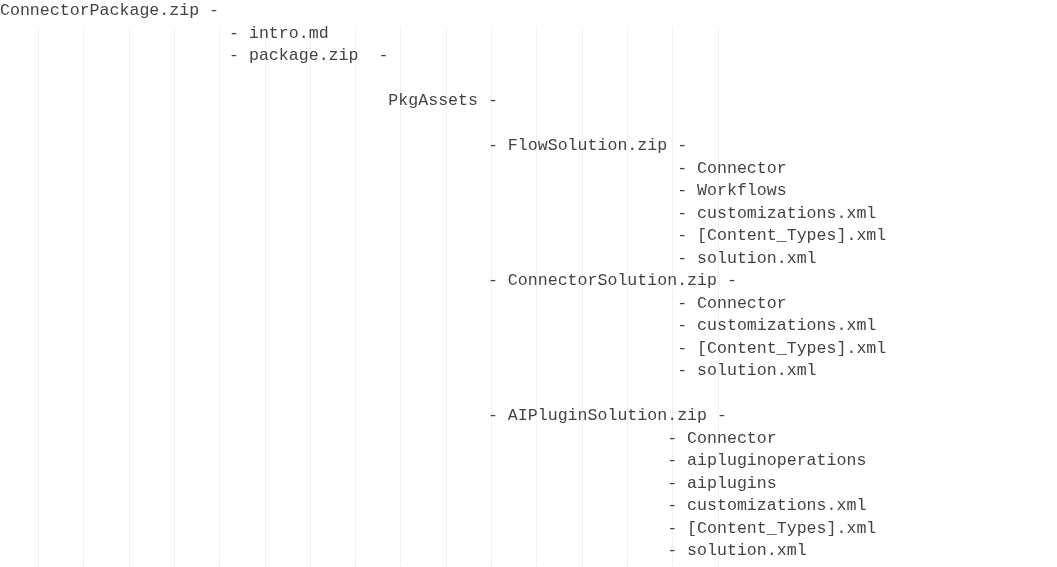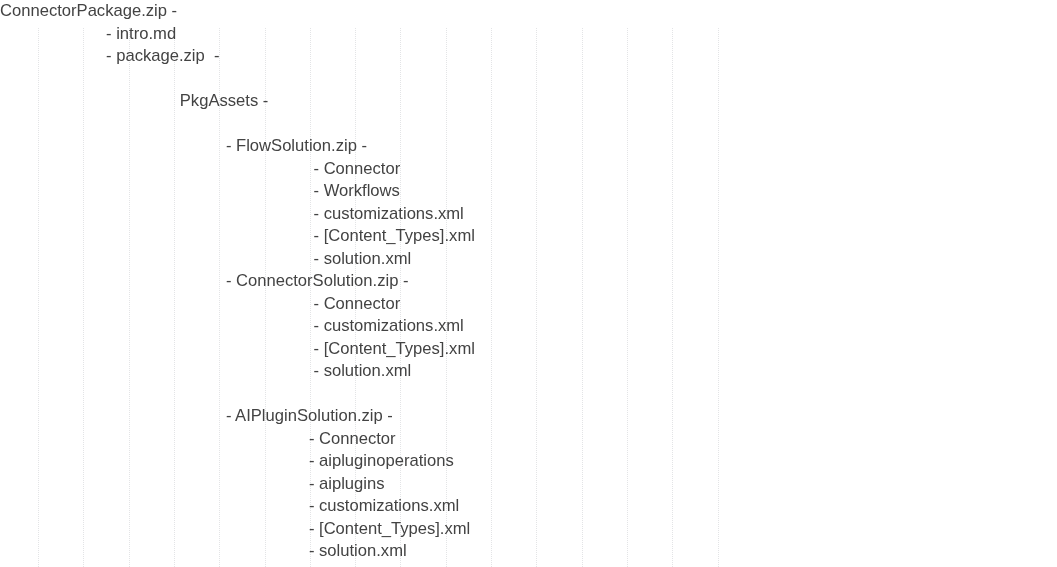--- a/index.html
+++ b/index.html
@@ -34,21 +34,21 @@
   
   #tree {
     position: absolute;
     left: 0;
     top: 0;
     width: 1057px;
     height: 567px;
     margin: 0;
     padding: 0;
     white-space: pre;
-    font-family: Liberation Sans, sans-serif;
+    font-family: Liberation Mono, monospace;
     font-size: 16.6px;
     line-height: 22.5px;
     color: #434343;
     letter-spacing: 0px;
     -webkit-font-smoothing: antialiased;
   }
   .tree-line {
     display: block;
     height: 22.5px;
     white-space: pre;

